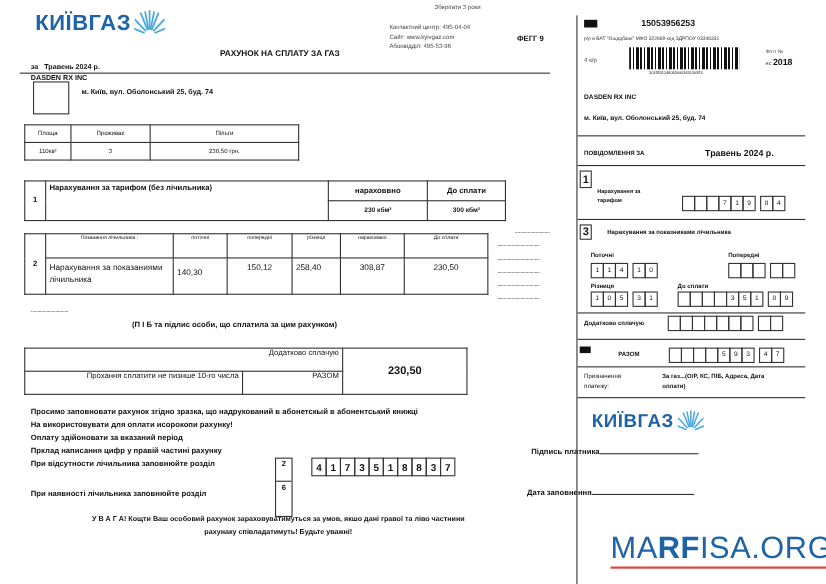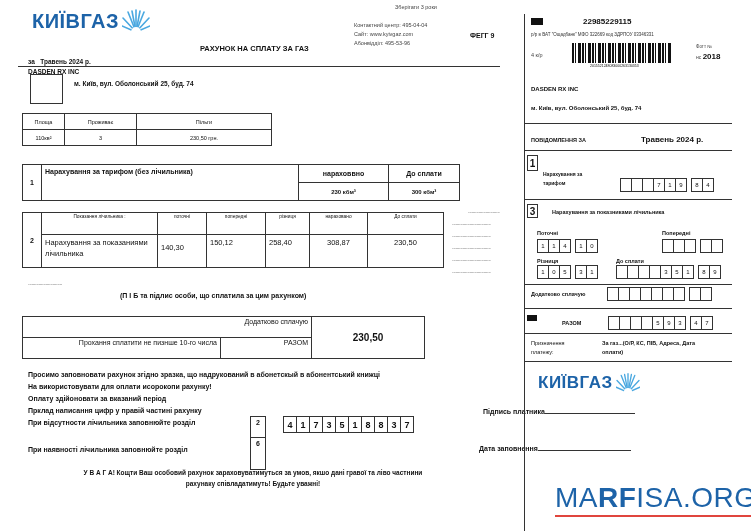--- a/index.html
+++ b/index.html
@@ -93,21 +93,21 @@
     <td style="width:116px;vertical-align:top;">Показання лічильника :</td>
     <td style="width:49px;vertical-align:top;">поточні</td>
     <td style="width:59px;vertical-align:top;">попередні</td>
     <td style="width:44px;vertical-align:top;">різниця</td>
     <td style="width:58px;vertical-align:top;">нараховано</td>
     <td style="vertical-align:top;">До сплати</td>
   </tr>
   <tr style="height:33px;font-size:7.5px;vertical-align:top;">
     <td style="vertical-align:top;padding-top:3px;line-height:1.45;">Нарахування за показаниями лічильника</td>
     <td style="vertical-align:top;padding-top:8px;">140,30</td>
-    <td style="vertical-align:top;padding-top:3px;">150,12</td>
+    <td style="vertical-align:top;padding-top:3px;text-align:center;">150,12</td>
     <td style="vertical-align:top;padding-top:3px;">258,40</td>
     <td style="vertical-align:top;padding-top:3px;text-align:center;">308,87</td>
     <td style="vertical-align:top;padding-top:3px;text-align:center;">230,50</td>
   </tr>
 </tbody>
   </table>
 
 <div class="dots" style="left:468px;top:208px;">...........................</div>
 <div class="dots" style="left:452px;top:220px;">.................................</div>
 <div class="dots" style="left:452px;top:232px;">.................................</div>
@@ -165,21 +165,21 @@
 </div>
 
 <div class="abs b" style="left:28px;top:467px;width:450px;font-size:6.5px;text-align:center;line-height:11px;">
   <div>У В А Г А! Кощти Ваш особовий рахунок зараховуватимуться за умов, якшо дані гравої та ліво частнини</div>
   <div>рахунаку співладатимуть! Будьте уважні!</div>
 </div>
 
 <div class="vr" style="left:524px;top:14px;height:517px;"></div>
 
 <div class="abs" style="left:531px;top:18px;width:12px;height:7px;background:#111;"></div>
-<div class="abs b" style="left:583px;top:17px;font-size:8px;">22985229115</div>
+<div class="abs b" style="left:583px;top:17px;font-size:8px;">15053956253</div>
 <div class="abs" style="left:531px;top:32px;font-size:4.5px;color:#333;">р/р  в  ВАТ "Ощадбанк" МФО 322669   код  ЗДРПОУ 03346331</div>
 <div class="abs" style="left:531px;top:52px;font-size:5.5px;color:#444;">4 к/р</div>
 <div class="abs" style="left:572px;top:43px;width:100px;height:20px;background:repeating-linear-gradient(90deg,#111 0 2px,#fff 2px 3px,#111 3px 4px,#fff 4px 6px,#111 6px 9px,#fff 9px 10px);"></div>
 <div class="abs" style="left:590px;top:64px;font-size:3.5px;background:#fff;">2015521248083000263130353</div>
 <div class="abs" style="left:696px;top:44px;font-size:4.5px;color:#444;">Фотт №</div>
 <div class="abs" style="left:696px;top:52px;font-size:5px;">
   <span style="color:#444;">нс</span> <b style="font-size:8px;">2018</b>
 </div>
 
 <div class="abs b" style="left:531px;top:86px;font-size:6px;">DASDEN RX INC</div>

